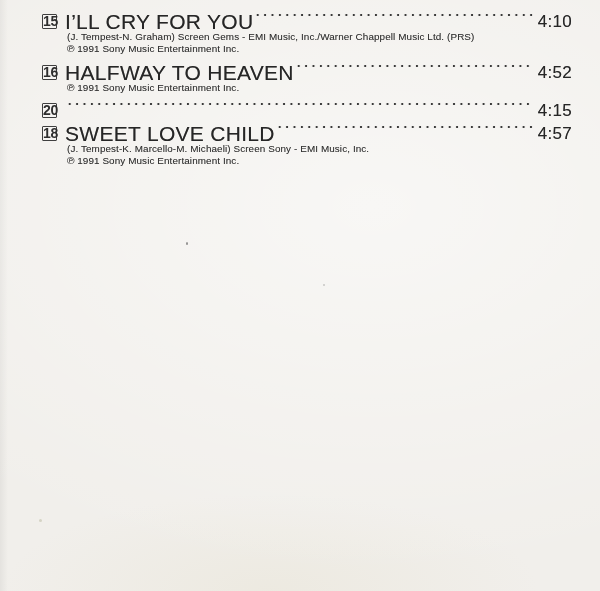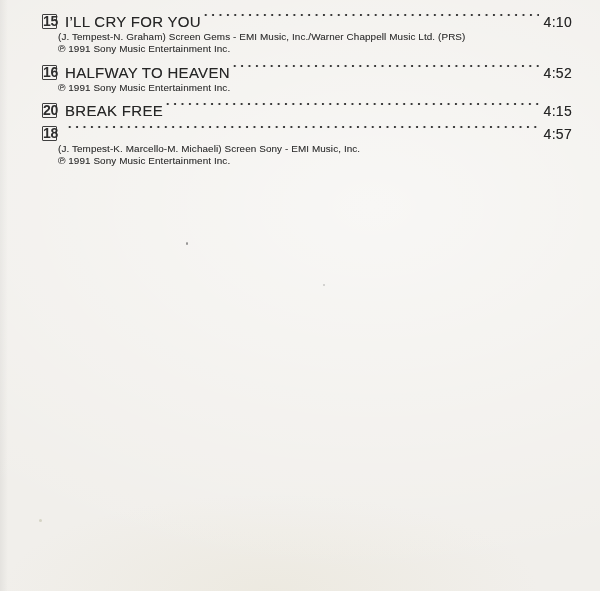--- a/index.html
+++ b/index.html
@@ -41,44 +41,44 @@
     font-size: 14px;
     font-weight: bold;
     line-height: 12px;
     text-align: center;
     letter-spacing: -0.3px;
     color: #2e2e2e;
     background: rgba(255,255,255,0.25);
   }
   .title {
     flex: 0 0 auto;
-    font-size: 15px;
+    font-size: 21px;
     letter-spacing: 0.3px;
     color: #262626;
     text-shadow: 0 0 0.6px rgba(0,0,0,0.38);
     white-space: nowrap;
   }
   .leader {
     flex: 1 1 auto;
     align-self: stretch;
     margin: 0 5px 0 1px;
     background-image: radial-gradient(circle, #3a3a3a 1.05px, rgba(0,0,0,0) 1.5px);
     background-size: 7.4px 4px;
     background-repeat: repeat-x;
     background-position: 3px bottom 3px;
   }
   .time {
     flex: 0 0 auto;
-    font-size: 14px;
+    font-size: 17px;
     letter-spacing: 0.3px;
     color: #262626;
     text-shadow: 0 0 0.6px rgba(0,0,0,0.38);
   }
   .credit {
-    margin-left: 16px;
+    margin-left: 25px;
     font-size: 9.9px;
     line-height: 12px;
     letter-spacing: 0.1px;
     color: #313131;
     text-shadow: 0 0 0.5px rgba(0,0,0,0.30);
     white-space: nowrap;
   }
   .speck { position: absolute; border-radius: 50%; }
   .speck1 { left: 186px; top: 242px; width: 2px; height: 3px; background: rgba(60,60,60,0.55); }
   .speck2 { left: 323px; top: 284px; width: 2px; height: 2px; background: rgba(90,90,90,0.30); }
@@ -106,29 +106,29 @@
       <span class="title">HALFWAY TO HEAVEN</span>
       <span class="leader"></span>
       <span class="time">4:52</span>
     </div>
     <div class="credit">℗ 1991 Sony Music Entertainment Inc.</div>
   </div>
 
   <div class="entry gap-5">
     <div class="title-row">
       <span class="numbox">20</span>
-      <span class="title">BREAK FREE</span>
       <span class="leader"></span>
       <span class="time">4:15</span>
     </div>
   </div>
 
   <div class="entry">
     <div class="title-row">
       <span class="numbox">18</span>
+      <span class="title">SWEET LOVE CHILD</span>
       <span class="leader"></span>
       <span class="time">4:57</span>
     </div>
     <div class="credit">(J. Tempest-K. Marcello-M. Michaeli) Screen Sony - EMI Music, Inc.</div>
     <div class="credit">℗ 1991 Sony Music Entertainment Inc.</div>
   </div>
 
   <div class="speck speck1"></div>
   <div class="speck speck2"></div>
   <div class="speck speck3"></div>

